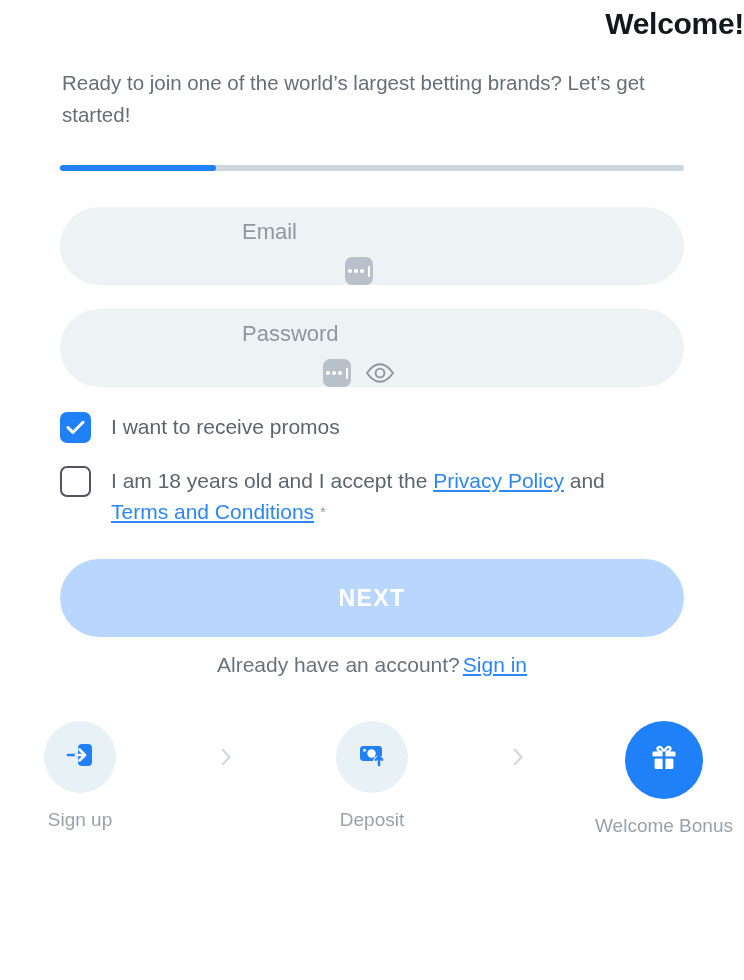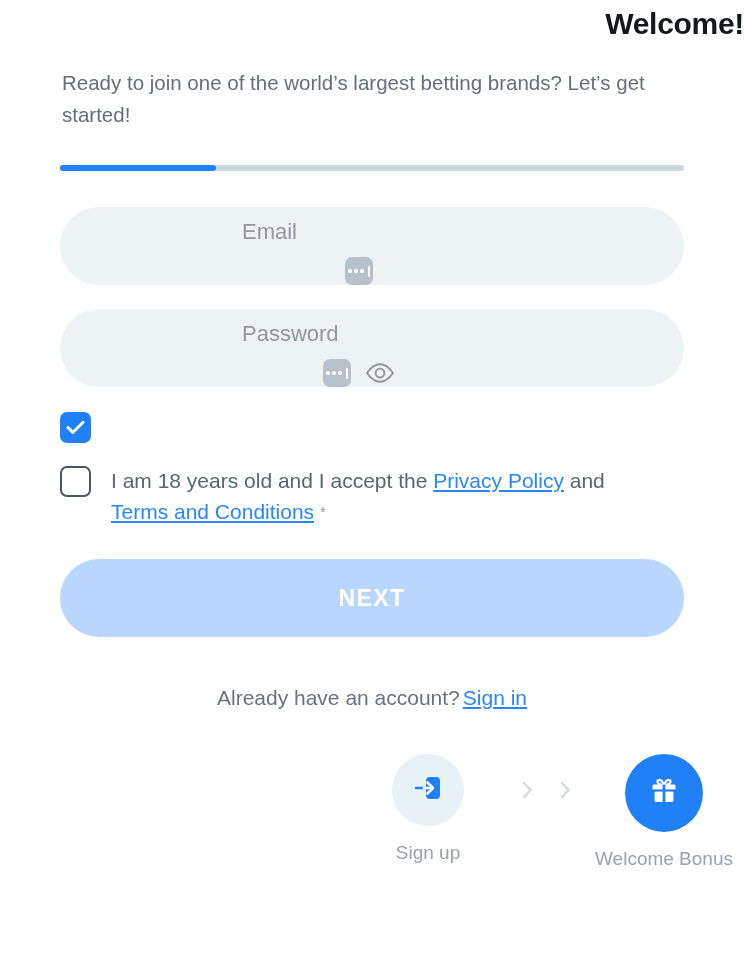--- a/index.html
+++ b/index.html
@@ -166,33 +166,33 @@
     color: #ffffff;
     font-family: "Liberation Sans", sans-serif;
     font-size: 23px;
     font-weight: bold;
     letter-spacing: 1.4px;
     cursor: pointer;
   }
 
   
   .signin {
-    margin-top: 49px;
+    margin-top: 16px;
     text-align: center;
     font-size: 21px;
     color: #6a727b;
   }
   .signin .link { margin-left: 3px; }
 
   
   .steps {
     margin-top: 44px;
     display: flex;
     align-items: flex-start;
-    justify-content: flex-end;
+    justify-content: space-between;
     gap: 0;
   }
   .step {
     width: 160px;
     display: flex;
     flex-direction: column;
     align-items: center;
   }
   .step-circle {
     width: 72px; height: 72px;
@@ -265,20 +265,21 @@
   </div>
 
   <div class="checks">
 
     <div class="check-row">
       <span class="box checked">
         <svg width="19" height="15" viewBox="0 0 19 15">
           <path d="M2 7.6 L6.9 12.4 L17 2.2" stroke="#ffffff" stroke-width="2.9" fill="none" stroke-linecap="round" stroke-linejoin="round"></path>
         </svg>
       </span>
+      <span class="check-label">I want to receive promos</span>
     </div>
 
     <div class="check-row">
       <span class="box unchecked"></span>
       <span class="check-label">
         <span>I am 18 years old and I accept the </span><a class="link" href="#">Privacy Policy</a><span> and </span><a class="link" href="#">Terms and Conditions</a> <span class="req">*</span>
       </span>
     </div>
 
   </div>
@@ -304,20 +305,35 @@
       </div>
       <span class="step-label">Sign up</span>
     </div>
 
     <div class="step-sep">
       <svg width="13" height="20" viewBox="0 0 13 20">
         <path d="M3 3 L9.5 10 L3 17" stroke="#d3d9de" stroke-width="2.4" fill="none" stroke-linecap="round" stroke-linejoin="round"></path>
       </svg>
     </div>
 
+    <div class="step">
+      <div class="step-circle">
+        <span>
+          <svg width="34" height="34" viewBox="0 0 34 34">
+            <rect x="5" y="8" width="22" height="15" rx="3.4" fill="#1f80f7"></rect>
+            <circle cx="16.5" cy="15.5" r="4.2" fill="#ffffff"></circle>
+            <circle cx="9.5" cy="12.2" r="1.5" fill="#ffffff"></circle>
+            <circle cx="24" cy="23.5" r="6" fill="#e8f1f6"></circle>
+            <path d="M24 27 V18.8" stroke="#1f80f7" stroke-width="2.6" stroke-linecap="round"></path>
+            <path d="M20.9 21.7 L24 18.5 L27.1 21.7" stroke="#1f80f7" stroke-width="2.6" fill="none" stroke-linecap="round" stroke-linejoin="round"></path>
+          </svg>
+        </span>
+      </div>
+      <span class="step-label">Deposit</span>
+    </div>
 
     <div class="step-sep">
       <svg width="13" height="20" viewBox="0 0 13 20">
         <path d="M3 3 L9.5 10 L3 17" stroke="#d3d9de" stroke-width="2.4" fill="none" stroke-linecap="round" stroke-linejoin="round"></path>
       </svg>
     </div>
 
     <div class="step">
       <div class="step-circle active">
         <span>

